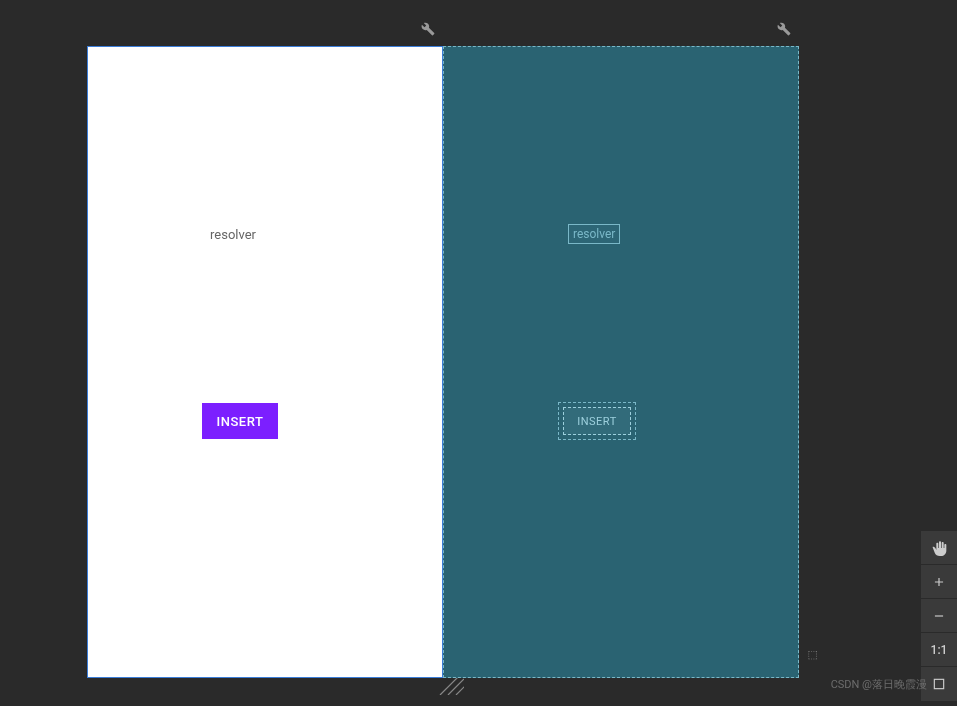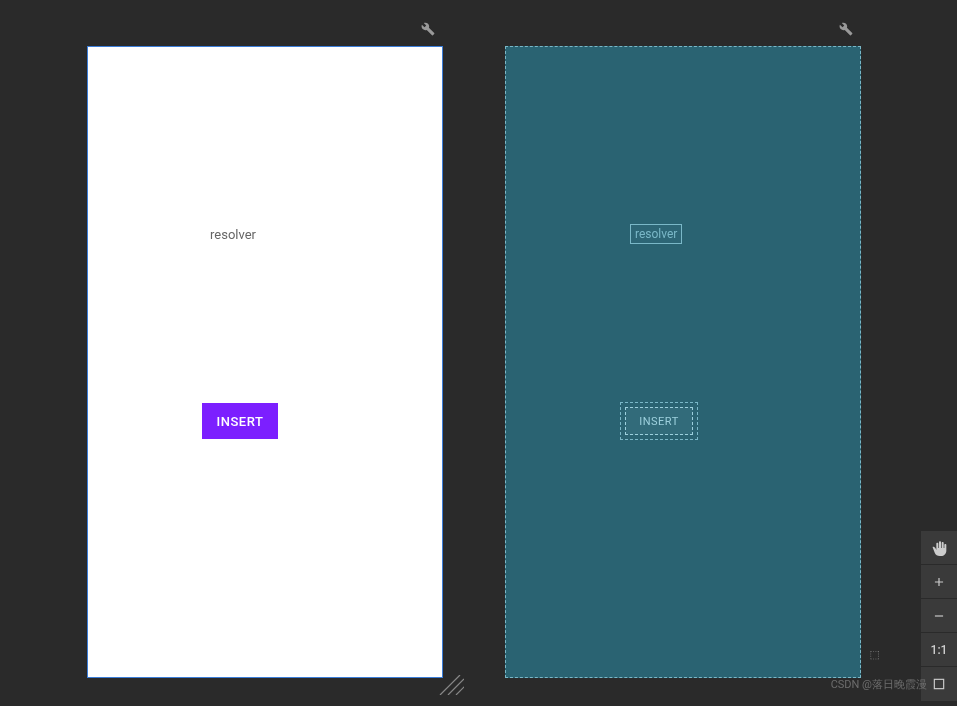--- a/index.html
+++ b/index.html
@@ -12,21 +12,20 @@
       height: 706px;
       background: #2a2a2a;
       font-family: -apple-system, BlinkMacSystemFont, "Segoe UI", Roboto, sans-serif;
       overflow: hidden;
       position: relative;
     }
     .canvas-area {
       width: 100%;
       height: 100%;
       display: flex;
-      gap: 62px;
       padding-left: 87px;
       padding-top: 18px;
     }
     .panel-wrapper {
       position: relative;
     }
     .wrench-icon {
       position: absolute;
       top: 3px;
       right: 8px;

